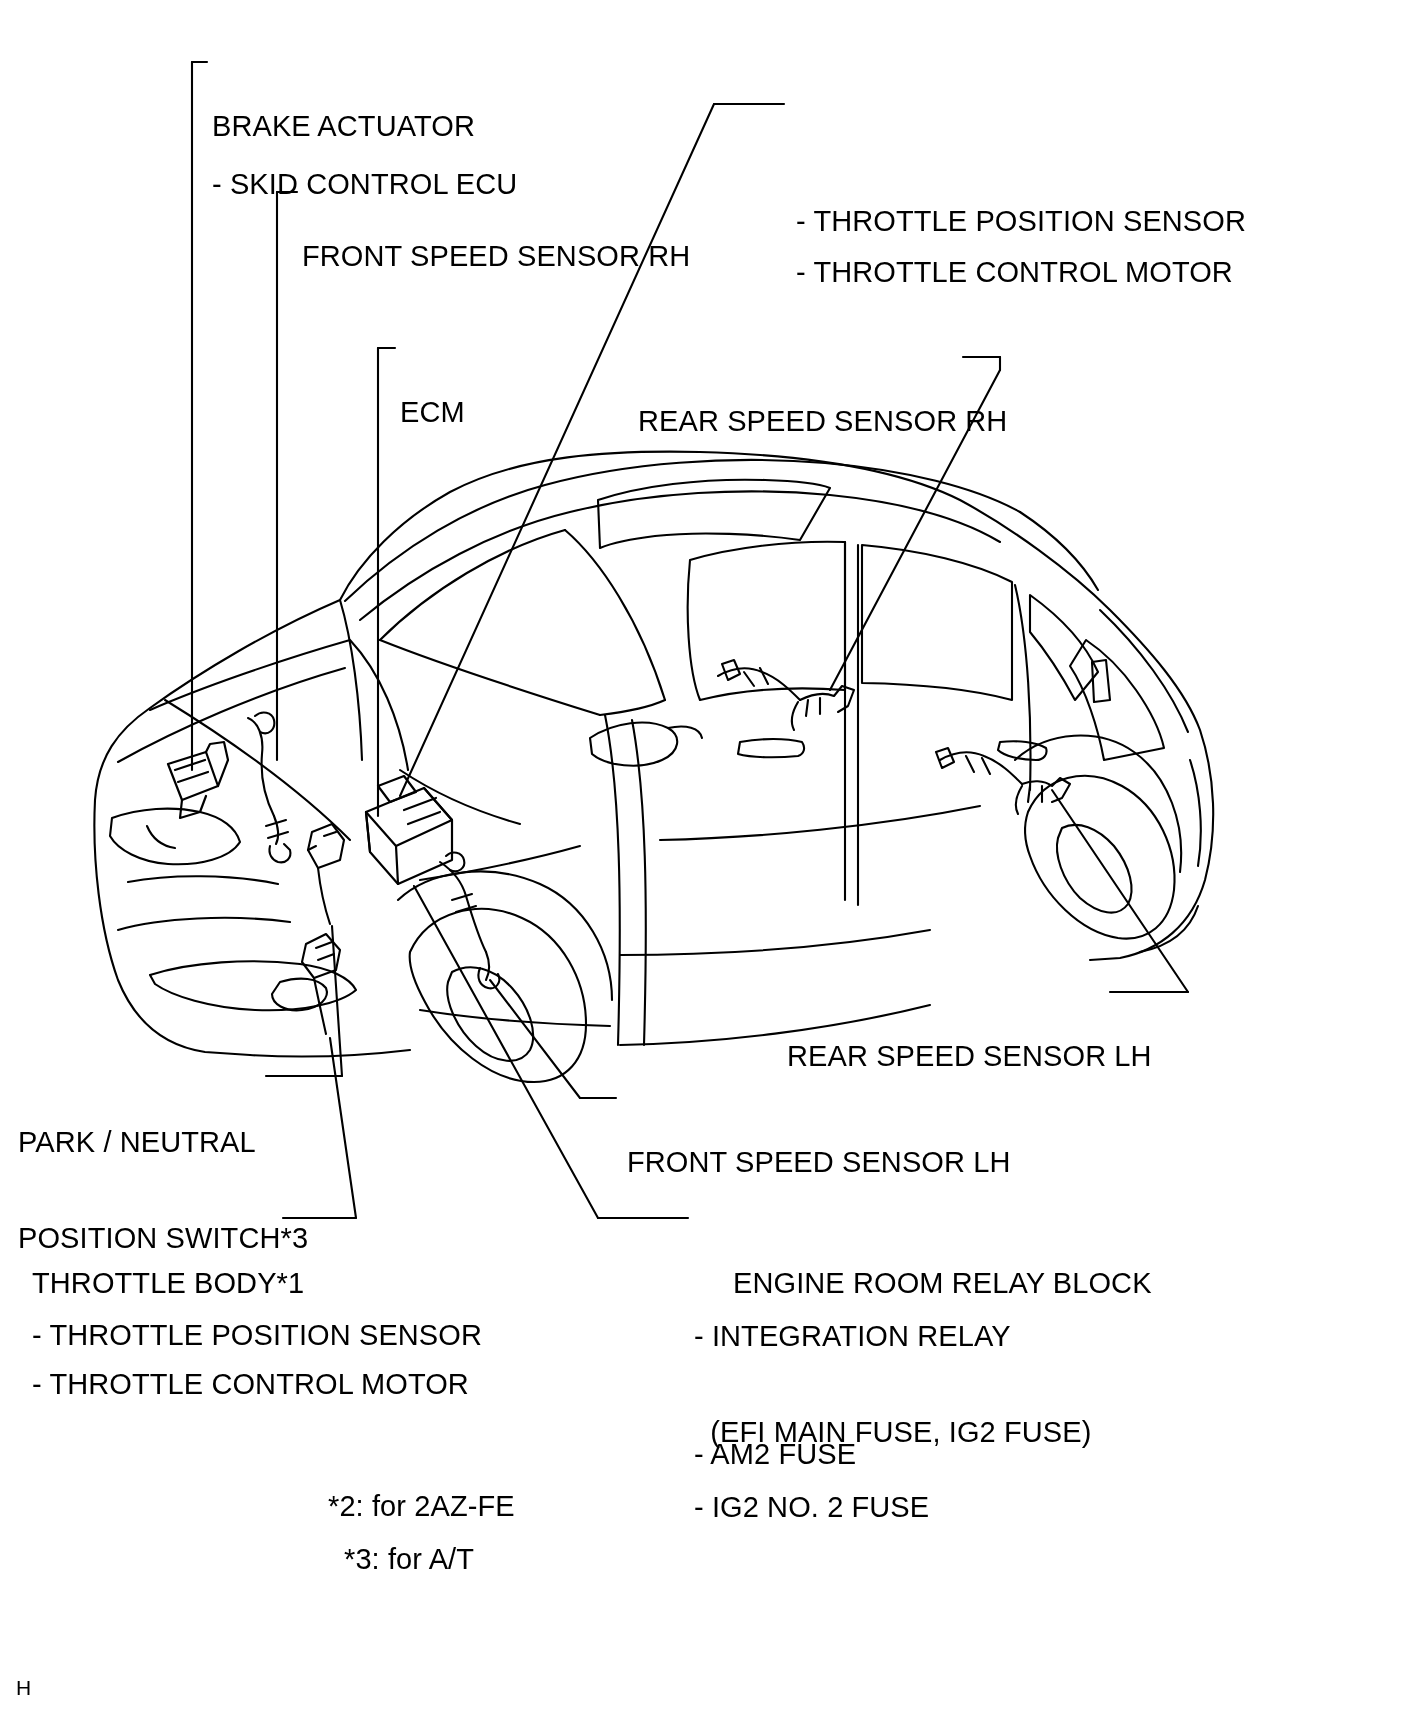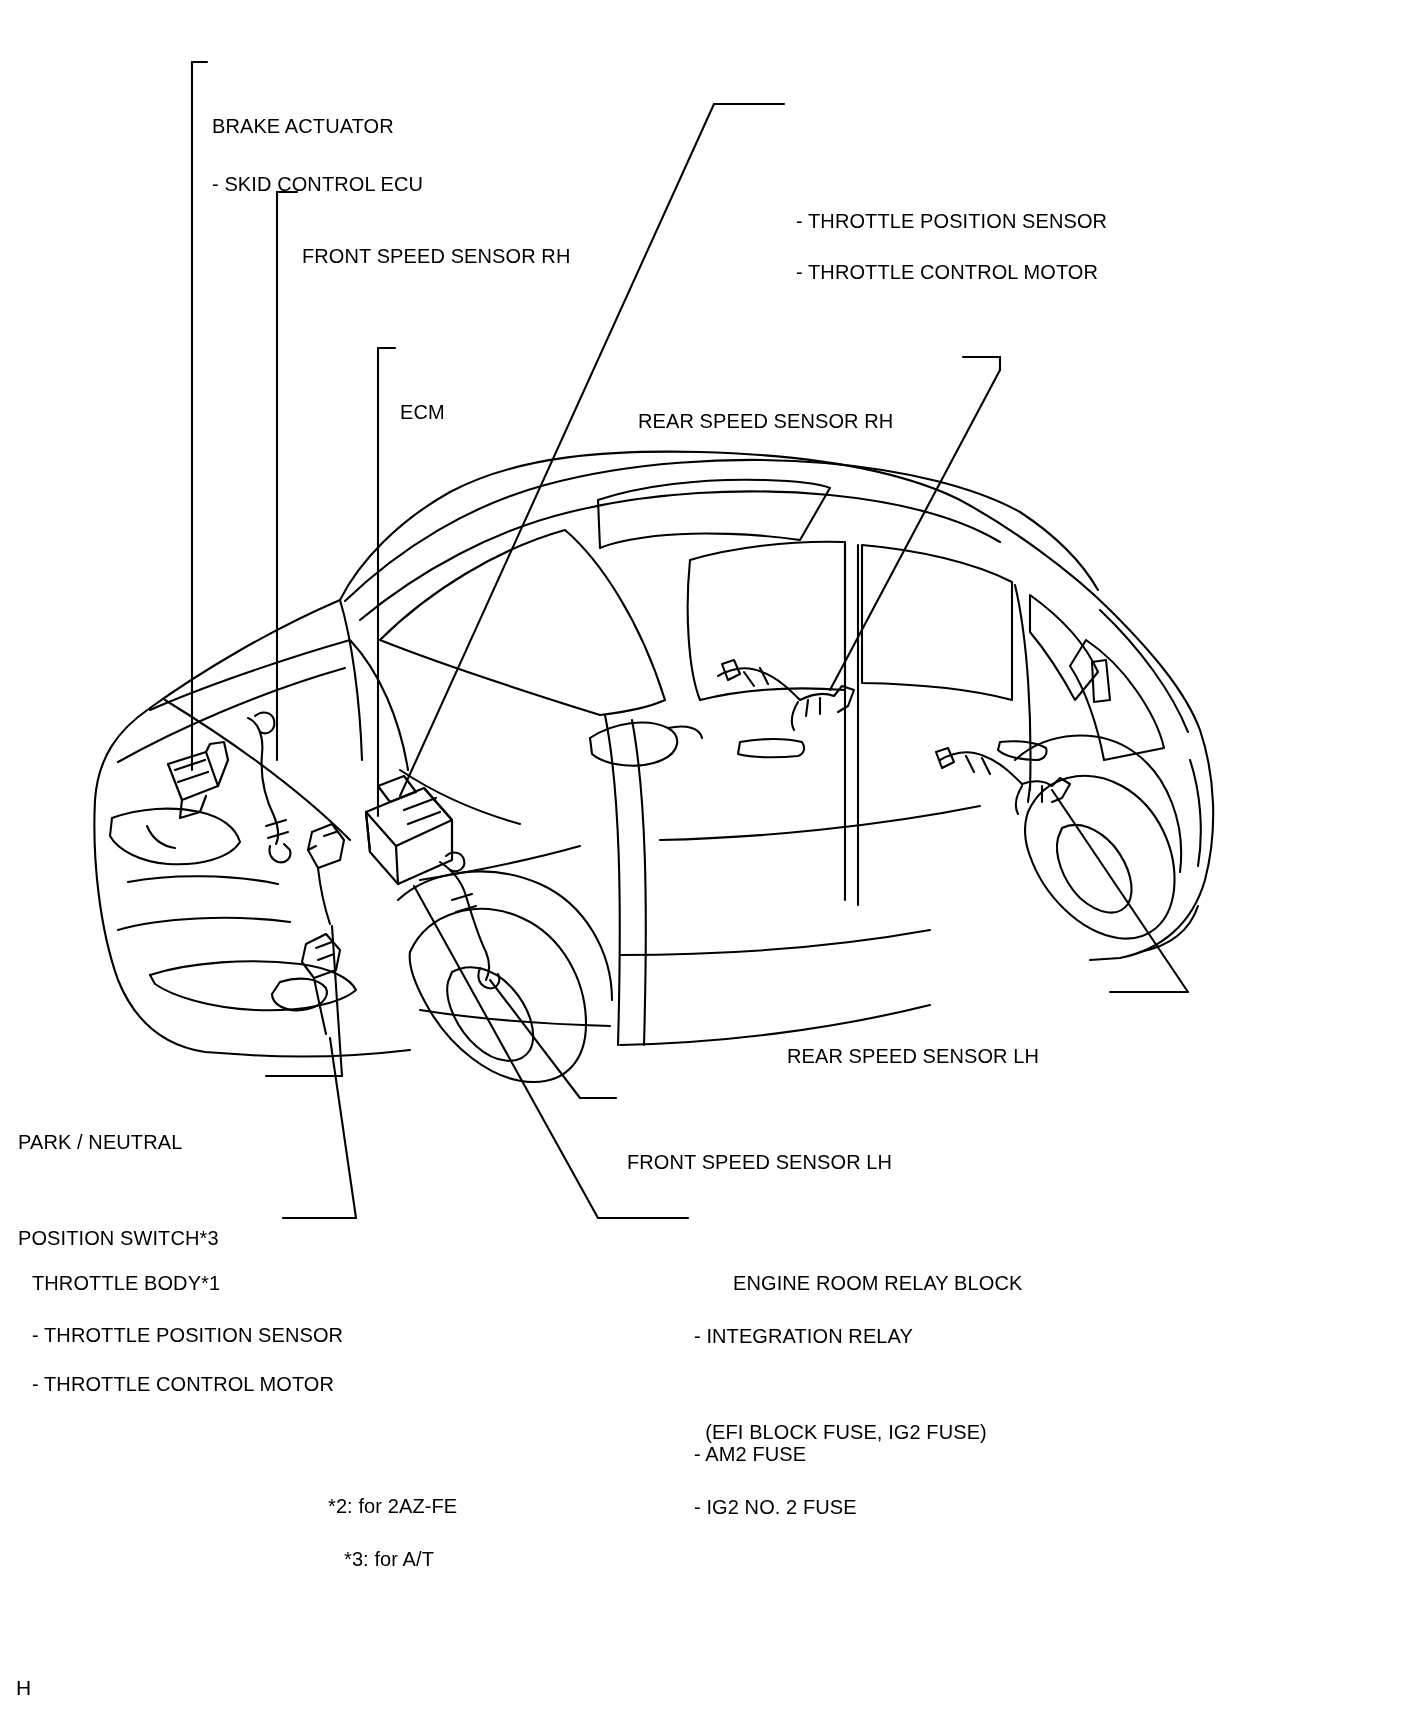--- a/index.html
+++ b/index.html
@@ -21,21 +21,21 @@
   }
   svg.layer {
     position: absolute;
     top: 0;
     left: 0;
     width: 1408px;
     height: 1734px;
   }
   .lbl {
     position: absolute;
-    font-size: 20px;
+    font-size: 29px;
     line-height: 32px;
     white-space: pre;
     letter-spacing: 0.1px;
   }
   .corner {
     position: absolute;
     left: 16px;
     top: 1676px;
     font-size: 21px;
   }
@@ -335,21 +335,21 @@
   </div>
   <div class="lbl" style="left:32px; top:1304px;">
     <span class="sub">- THROTTLE CONTROL MOTOR</span>
   </div>
 
   <div class="lbl" style="left:697px; top:1203px;margin-left:36px;">
     <span class="sub">ENGINE ROOM RELAY BLOCK</span>
   </div>
   <div class="lbl" style="left:694px; top:1256px;">
     <span class="sub">- INTEGRATION RELAY</span>
-    <span class="sub">  (EFI BLOCK FUSE, IG2 FUSE)</span>
+    <span class="sub">  (EFI MAIN FUSE, IG2 FUSE)</span>
   </div>
   <div class="lbl" style="left:694px; top:1374px;">
     <span class="sub">- AM2 FUSE</span>
   </div>
   <div class="lbl" style="left:694px; top:1427px;">
     <span class="sub">- IG2 NO. 2 FUSE</span>
   </div>
 
   <div class="lbl" style="left:328px; top:1426px;">
     <span class="sub">*2: for 2AZ-FE</span>

